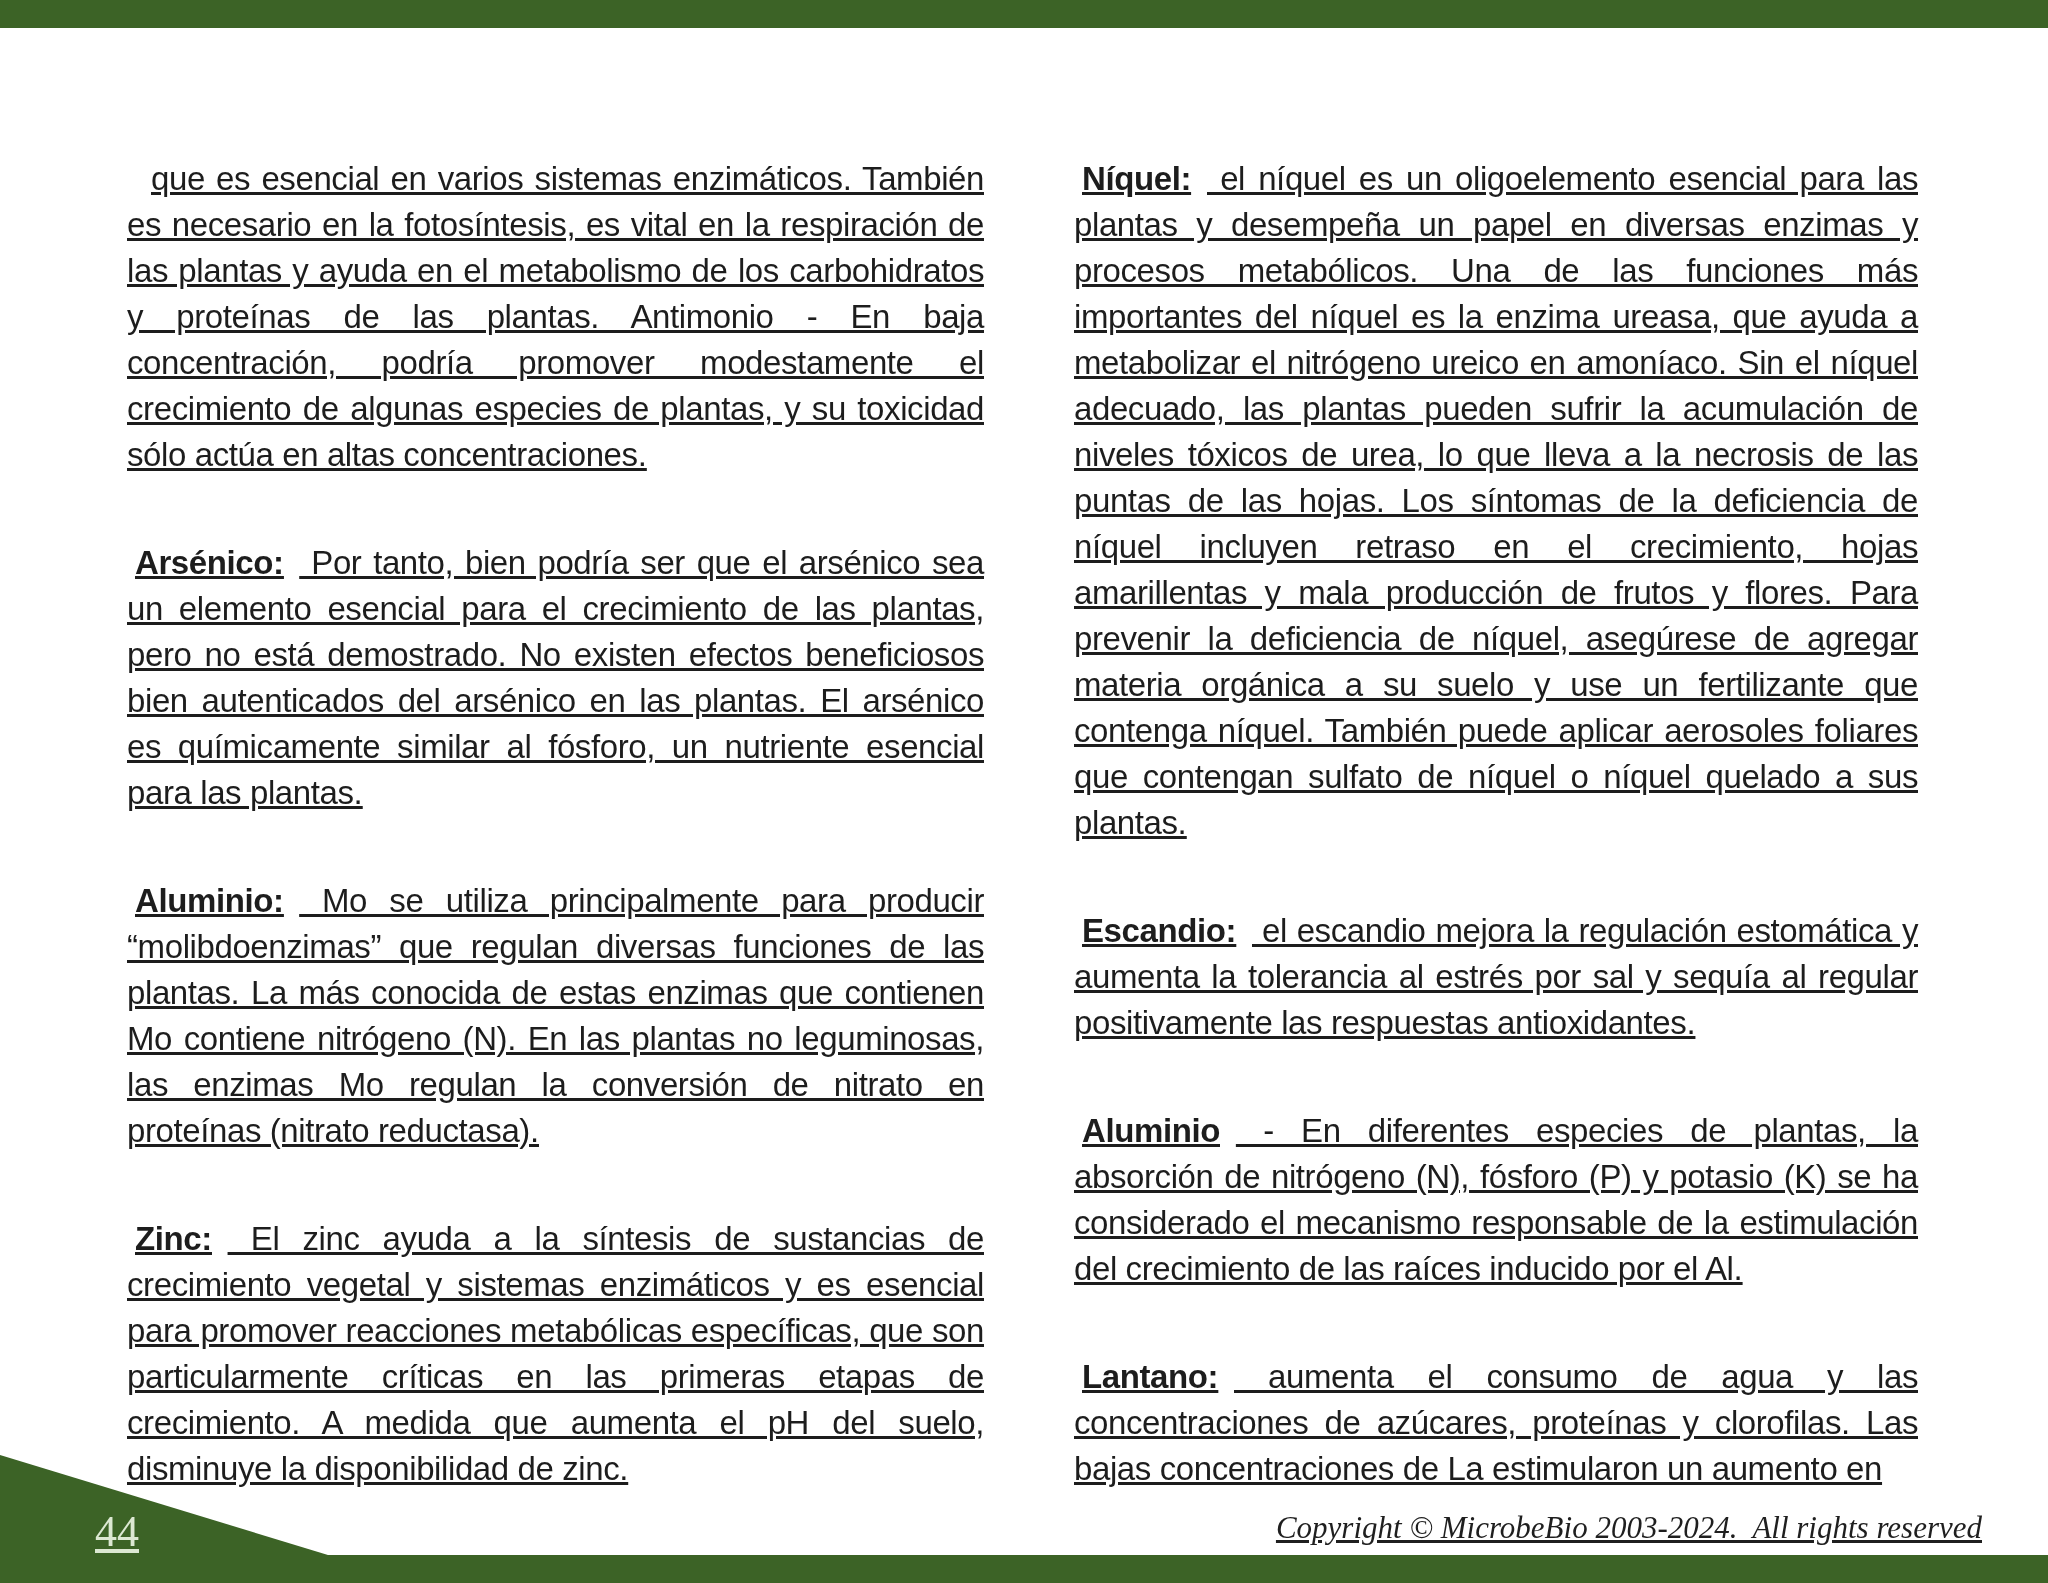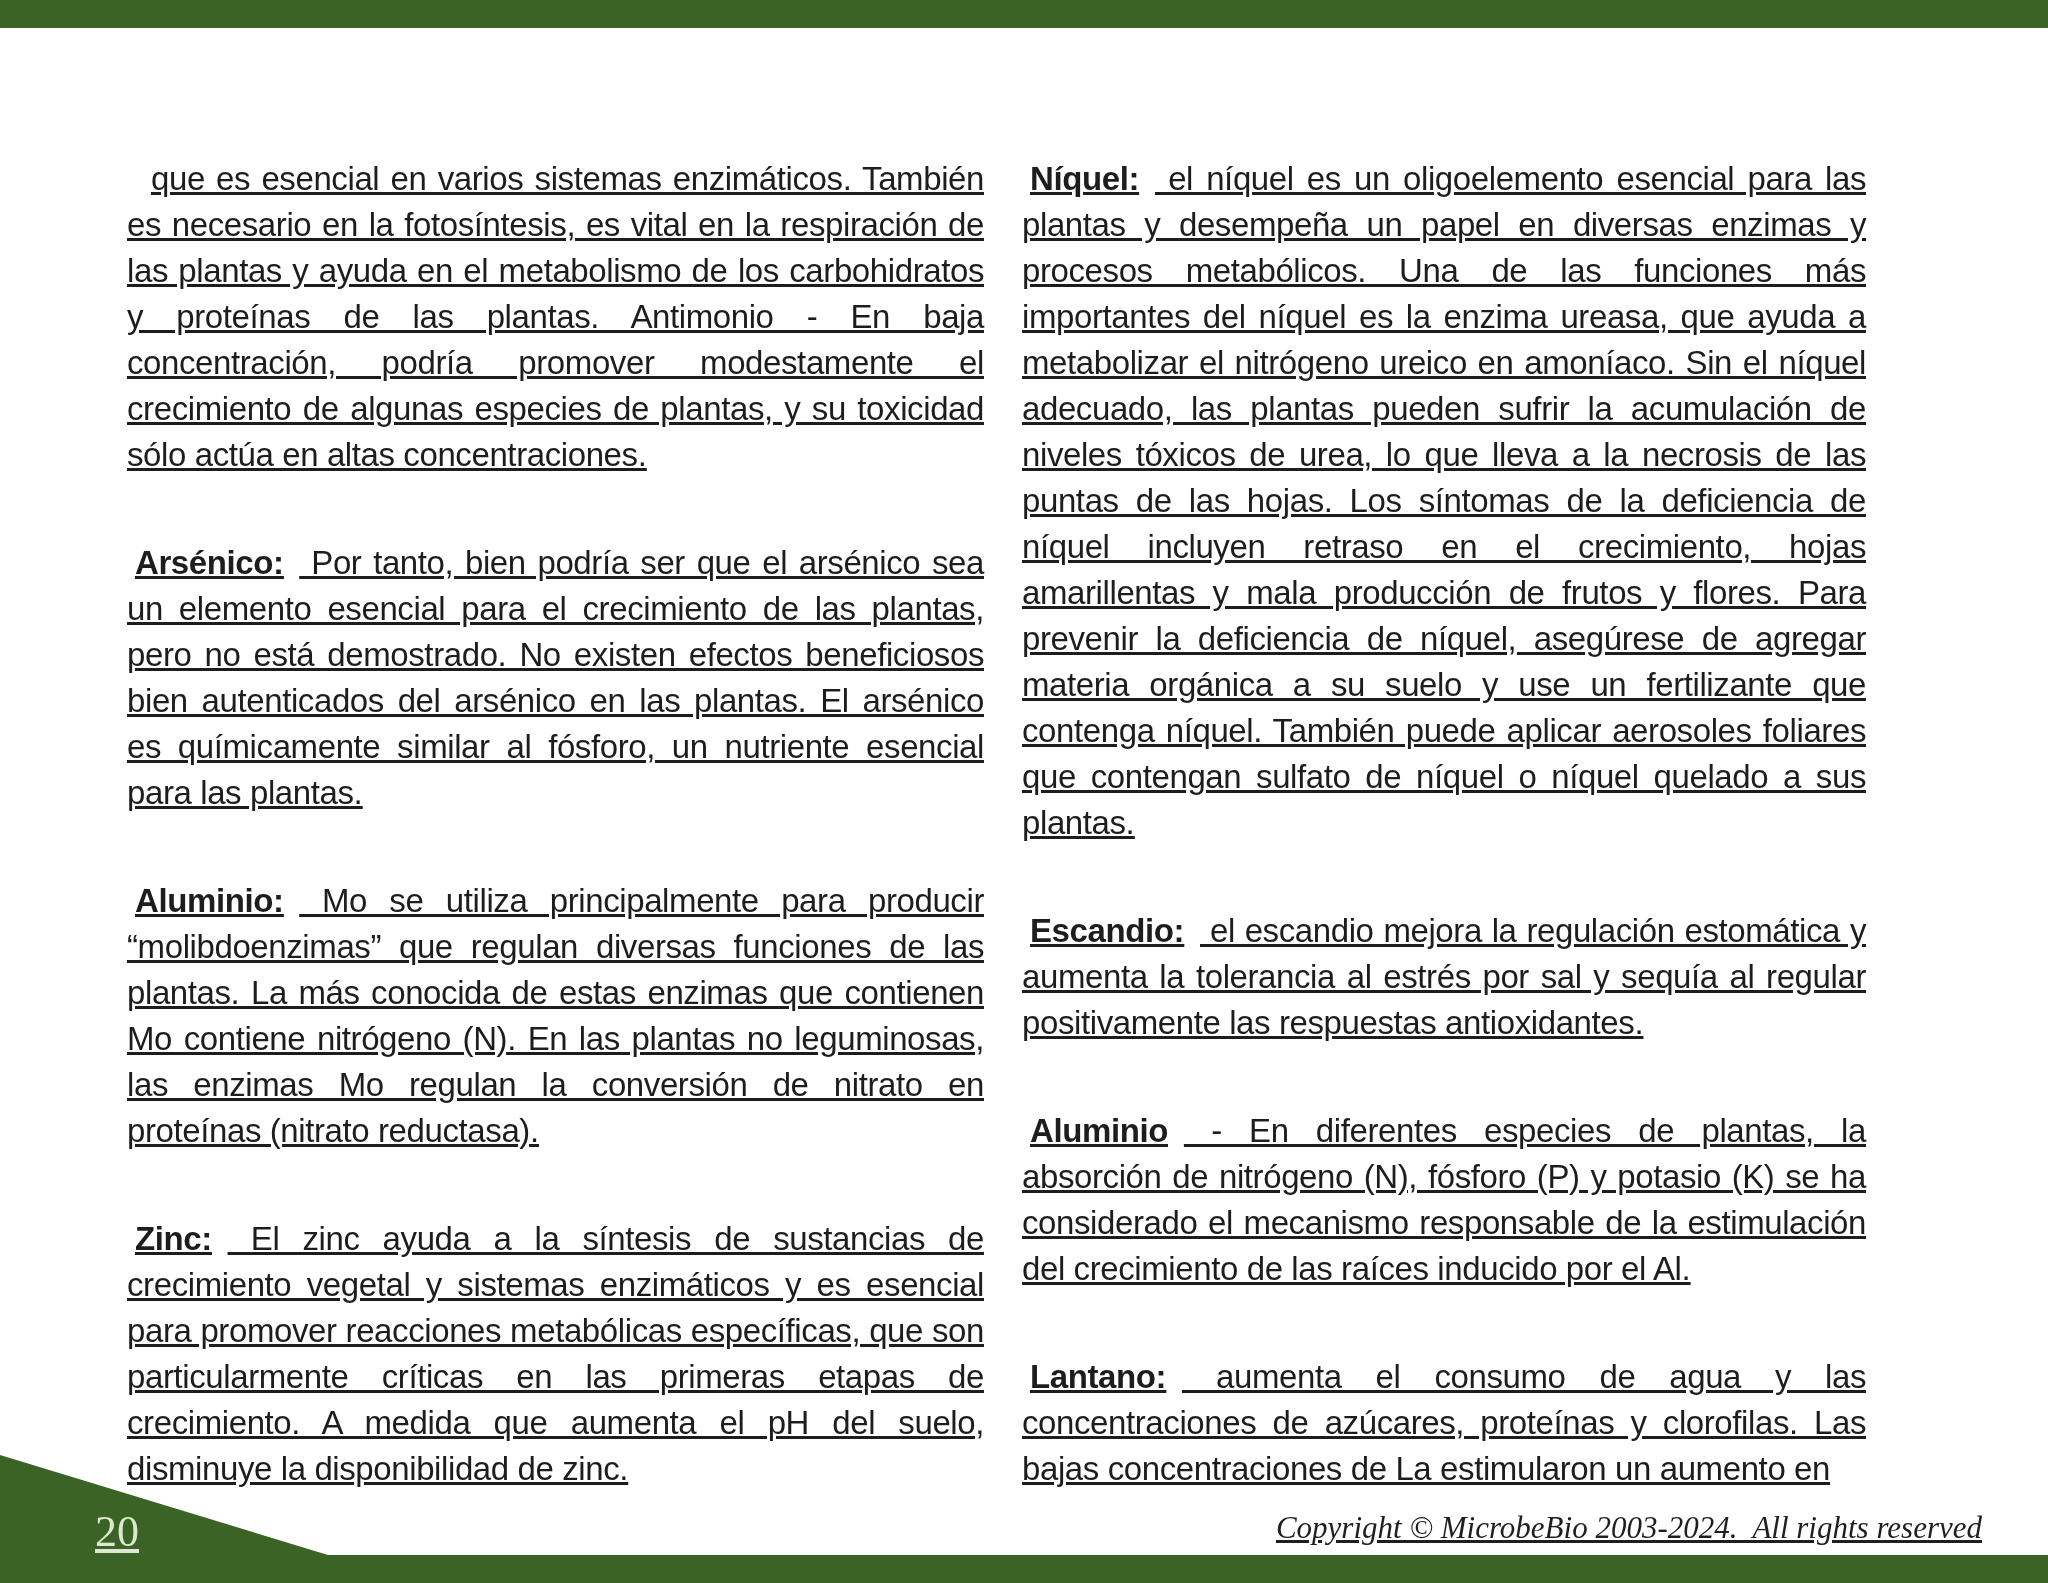--- a/index.html
+++ b/index.html
@@ -12,21 +12,21 @@
   }
   .band { position:absolute; left:0; width:2048px; height:28px; background:var(--accent); }
   .band.top { top:0; }
   .band.bottom { bottom:0; }
   .col {
     position:absolute; top:140px;
     font-size:33px; line-height:46px; letter-spacing:-0.4px;
     text-align:justify; color:var(--ink);
   }
   .col.left  { left:111px; width:889px; }
-  .col.right { left:1006px; width:876px; }
+  .col.right { left:1058px; width:876px; }
   .col p { margin:0 0 46px 0; }
   .col p:last-child { margin-bottom:12px; }
   .col b { font-weight:bold; }
   .triangle {
     position:absolute; left:0; bottom:0; width:420px; height:128px;
     background:var(--accent);
     clip-path:polygon(0 0, 0 100%, 100% 100%);
   }
   .page-number {
     position:absolute; left:82px; top:1498px; width:70px;
@@ -56,16 +56,16 @@
   <div class="col right">
     <p><b>Níquel:</b><span> el níquel es un oligoelemento esencial para las plantas y desempeña un papel en diversas enzimas y procesos metabólicos. Una de las funciones más importantes del níquel es la enzima ureasa, que ayuda a metabolizar el nitrógeno ureico en amoníaco. Sin el níquel adecuado, las plantas pueden sufrir la acumulación de niveles tóxicos de urea, lo que lleva a la necrosis de las puntas de las hojas. Los síntomas de la deficiencia de níquel incluyen retraso en el crecimiento, hojas amarillentas y mala producción de frutos y flores. Para prevenir la deficiencia de níquel, asegúrese de agregar materia orgánica a su suelo y use un fertilizante que contenga níquel. También puede aplicar aerosoles foliares que contengan sulfato de níquel o níquel quelado a sus plantas.</span></p>
     <p><b>Escandio:</b><span> el escandio mejora la regulación estomática y aumenta la tolerancia al estrés por sal y sequía al regular positivamente las respuestas antioxidantes.</span></p>
     <p><b>Aluminio</b><span> - En diferentes especies de plantas, la absorción de nitrógeno (N), fósforo (P) y potasio (K) se ha considerado el mecanismo responsable de la estimulación del crecimiento de las raíces inducido por el Al.</span></p>
     <p><b>Lantano:</b><span> aumenta el consumo de agua y las concentraciones de azúcares, proteínas y clorofilas. Las bajas concentraciones de La estimularon un aumento en</span></p>
   </div>
 
   <div class="triangle"></div>
   <div class="band bottom"></div>
 
-  <div class="page-number">20</div>
+  <div class="page-number">44</div>
   <div class="copyright">Copyright © MicrobeBio 2003-2024.  All rights reserved</div>
 
 </div>
 
 </body></html>

